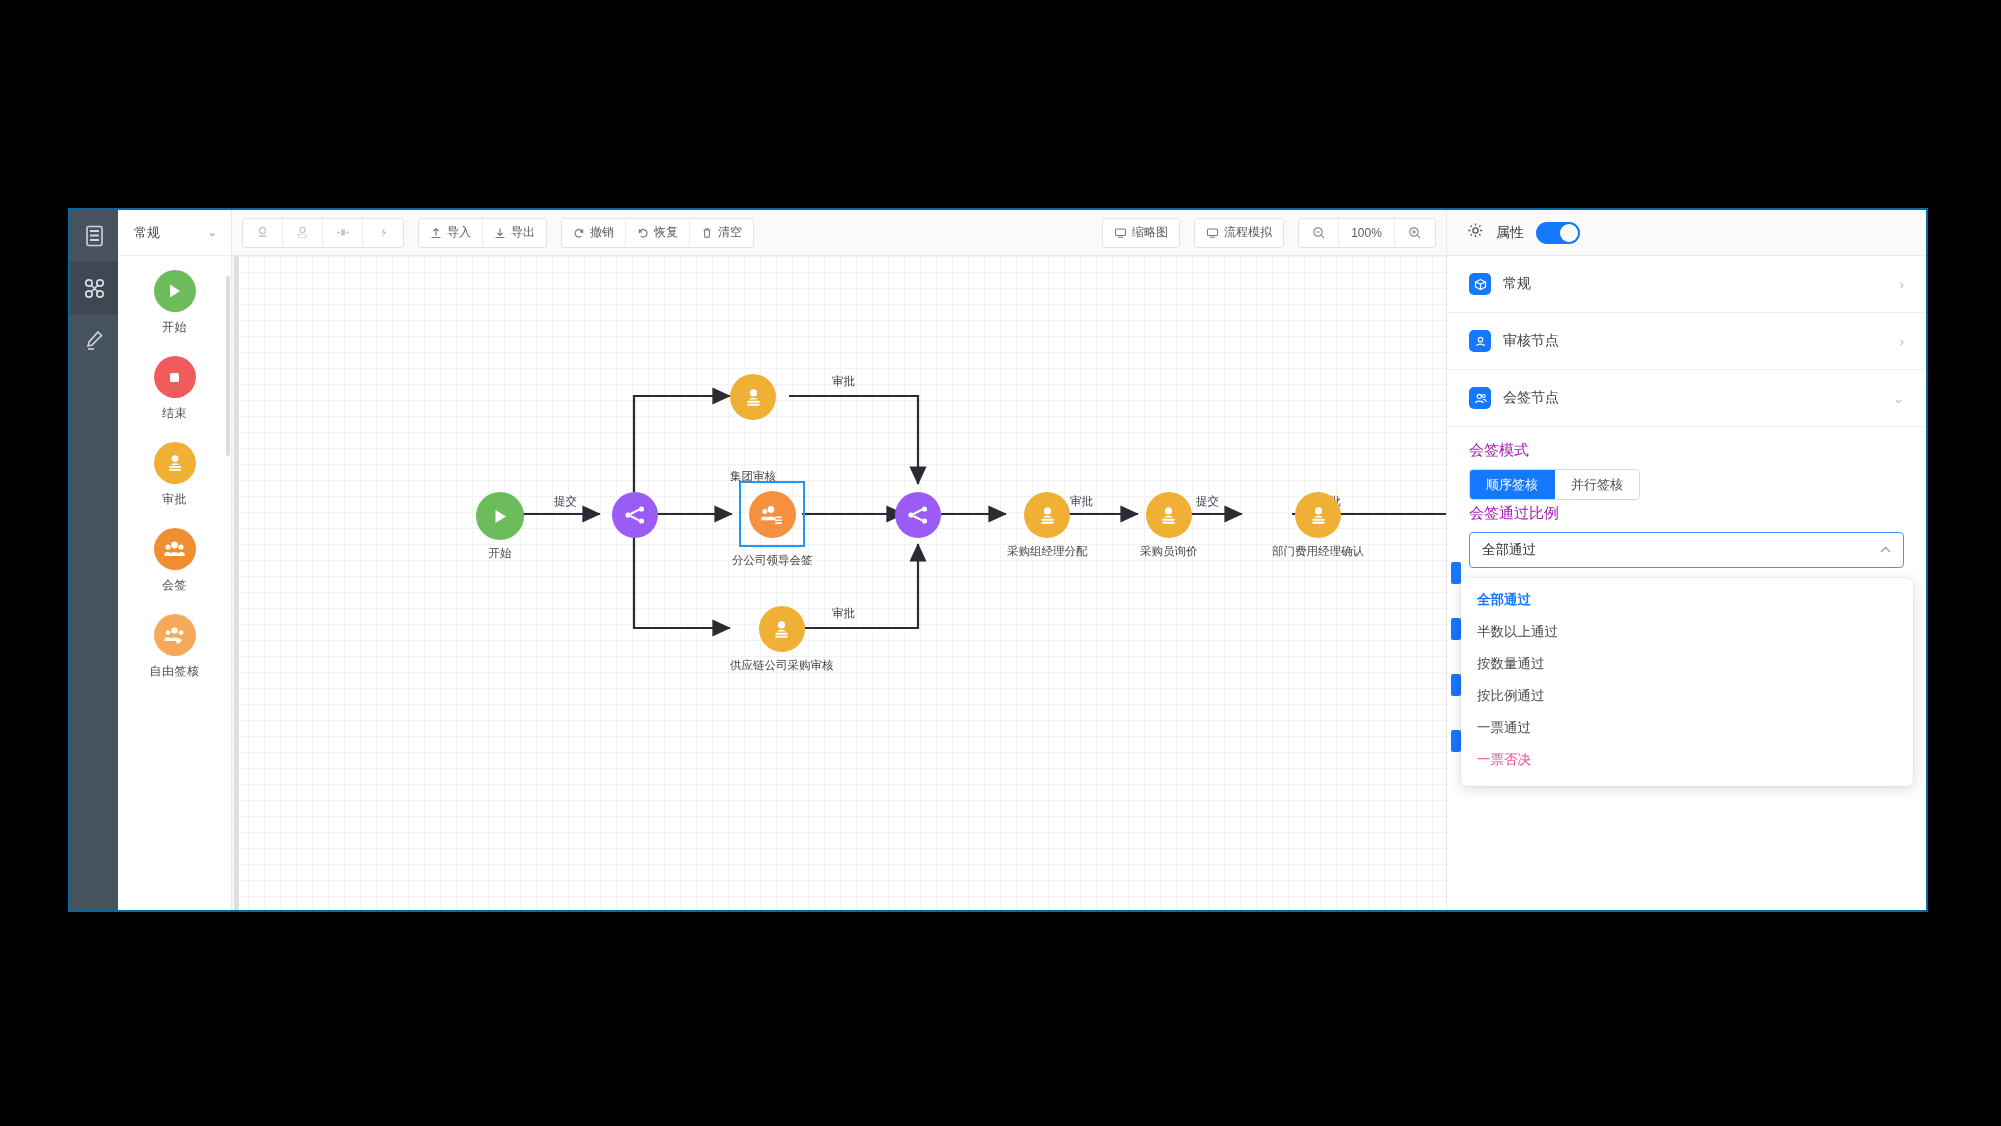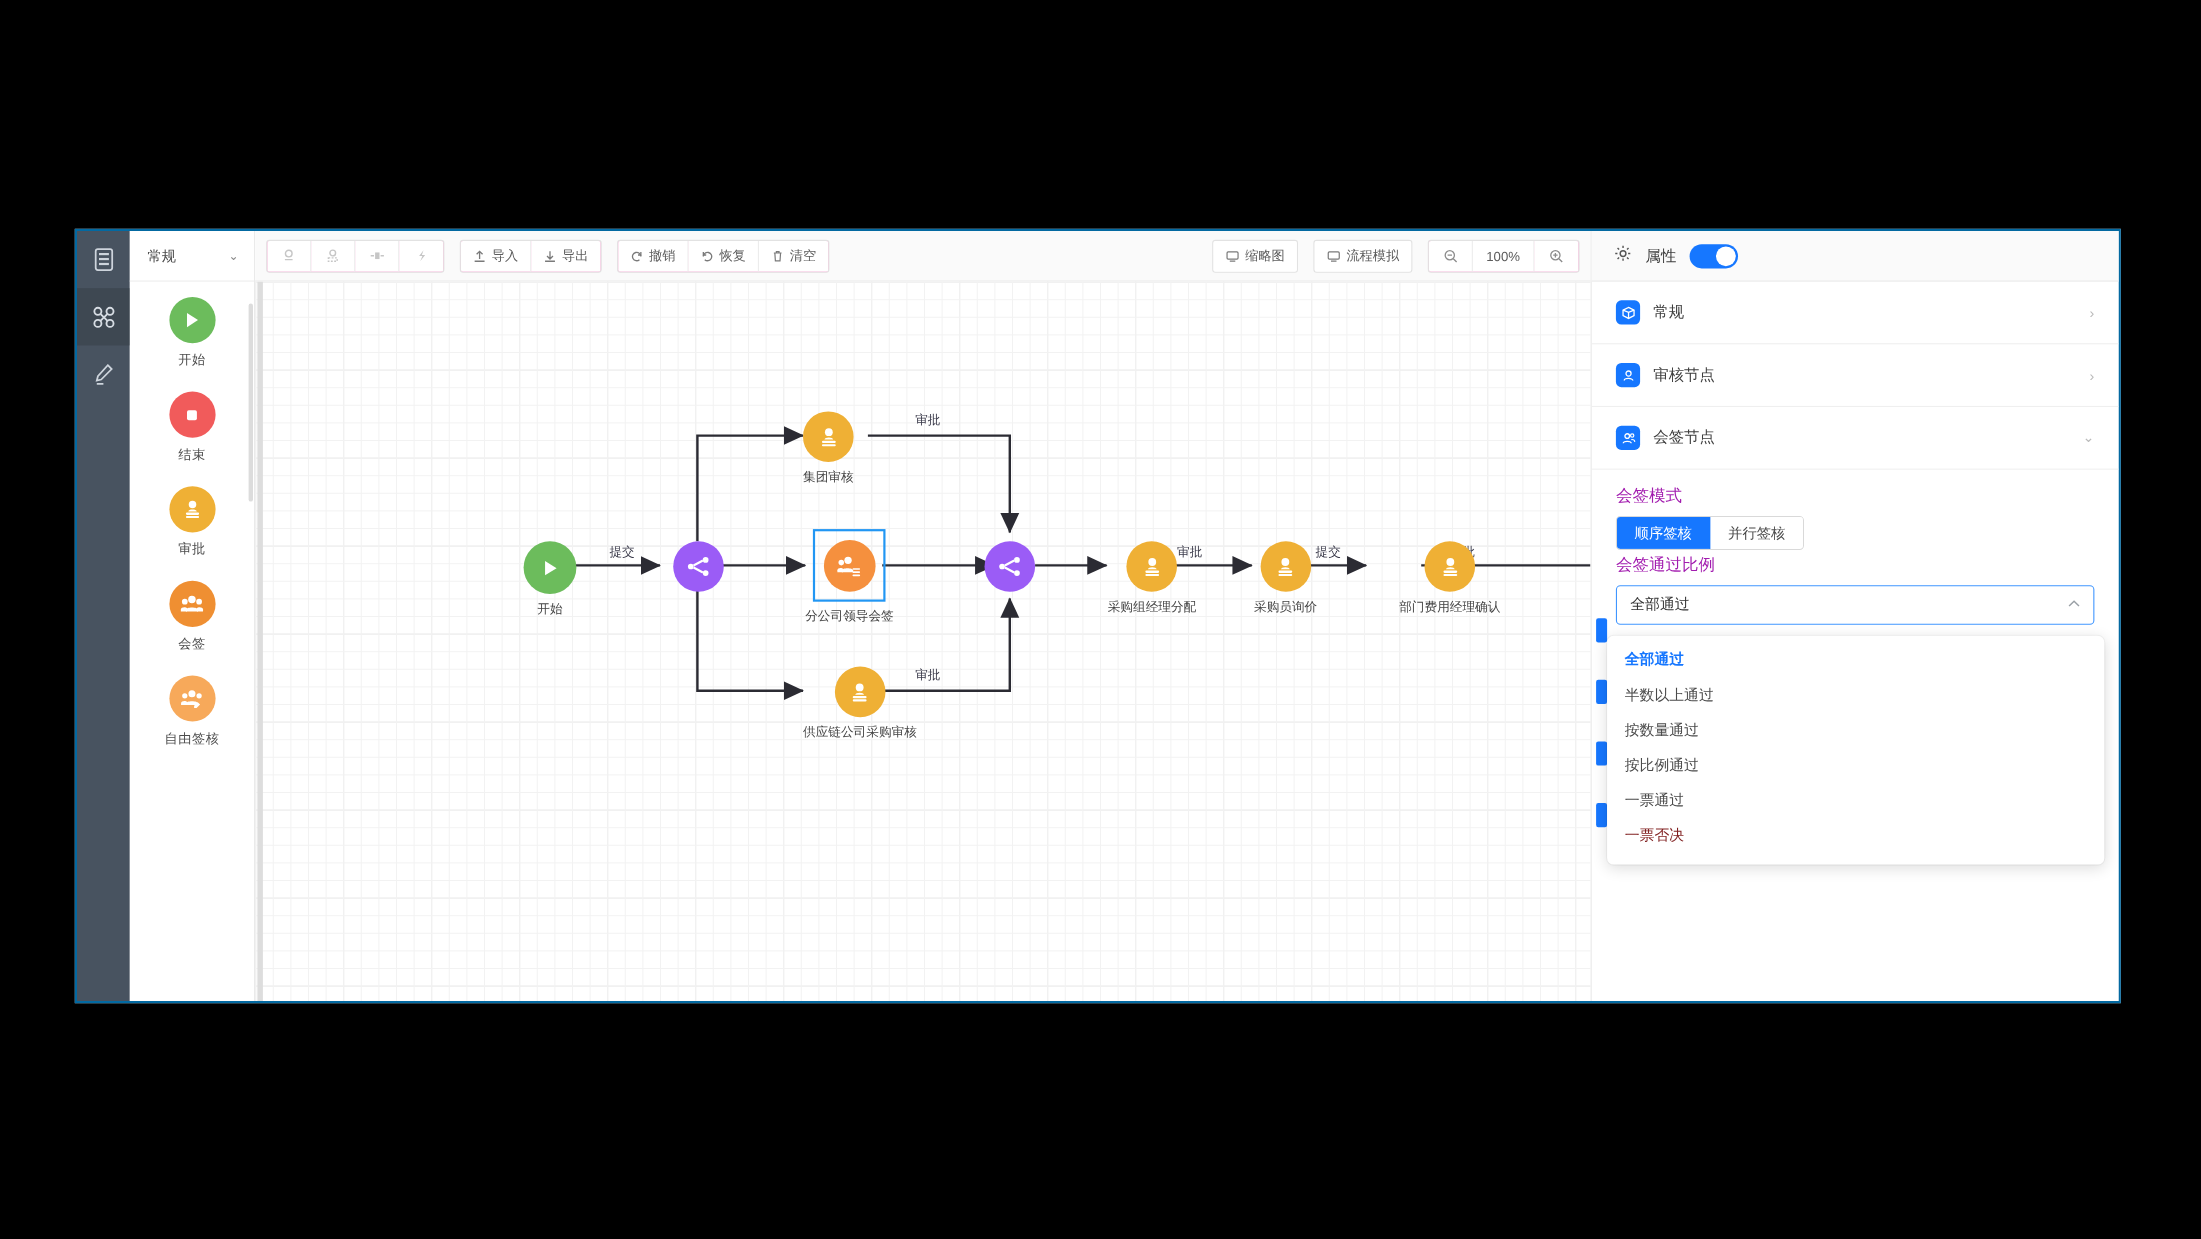--- a/index.html
+++ b/index.html
@@ -105,21 +105,21 @@
     display: flex;
     align-items: center;
     padding: 0 10px;
     gap: 14px;
   }
   .tb-group {
     display: flex;
     border: 1px solid #e2e2e2;
     border-radius: 3px;
     overflow: hidden;
-    background: #f9a8d4;
+    background: #e5e5e5;
     height: 30px;
   }
   .tb-btn {
     display: flex;
     align-items: center;
     justify-content: center;
     gap: 5px;
     padding: 0 11px;
     font-size: 12px;
     color: #5c5c5c;
@@ -291,21 +291,21 @@
   .dd-item {
     height: 32px;
     display: flex;
     align-items: center;
     padding: 0 16px;
     font-size: 13.5px;
     color: #4a4a4a;
     cursor: pointer;
   }
   .dd-item.selected { color: #1677ff; font-weight: bold; }
-  .dd-item.disabled { color: #7f1d1d; cursor: not-allowed; }
+  .dd-item.disabled { color: #ec4899; cursor: not-allowed; }
 
   .hidden-chips {
     position: absolute;
     left: 0; top: 352px;
     width: 14px;
   }
   .chip {
     width: 10px; height: 22px;
     background: #1677ff;
     border-radius: 2px;
@@ -581,21 +581,21 @@
         <div class="fl-circle" style="background:#9b5cf6; width:46px; height:46px;">
           <svg width="22" height="20" viewBox="0 0 22 20">
               <circle cx="4" cy="10" r="2.6" fill="#fff"></circle>
               <circle cx="17.5" cy="4" r="2.6" fill="#fff"></circle>
               <circle cx="17.5" cy="16" r="2.6" fill="#fff"></circle>
               <path d="M6.5 9 L15 4.6 M6.5 11 L15 15.4" stroke="#fff" stroke-width="2" fill="none"></path>
             </svg>
         </div>
       </div>
 
-      <div class="fl-node" style="left:498px; top:118px;">
+      <div class="fl-node" style="left:498px; top:118px;gap:43px;">
         <div class="fl-circle" style="background:#efb035; width:46px; height:46px;">
           <svg width="23" height="23" viewBox="0 0 22 22">
               <circle cx="11" cy="6.6" r="3.4" fill="#fff"></circle>
               <path d="M7.2 13 C7.2 10.6 14.8 10.6 14.8 13 Z" fill="#fff"></path>
               <rect x="5" y="14" width="12" height="2.1" rx="1" fill="#fff"></rect>
               <rect x="5" y="17" width="12" height="1.8" rx=".9" fill="#fff"></rect>
             </svg>
         </div>
         <div class="fl-label">集团审核</div>
       </div>

